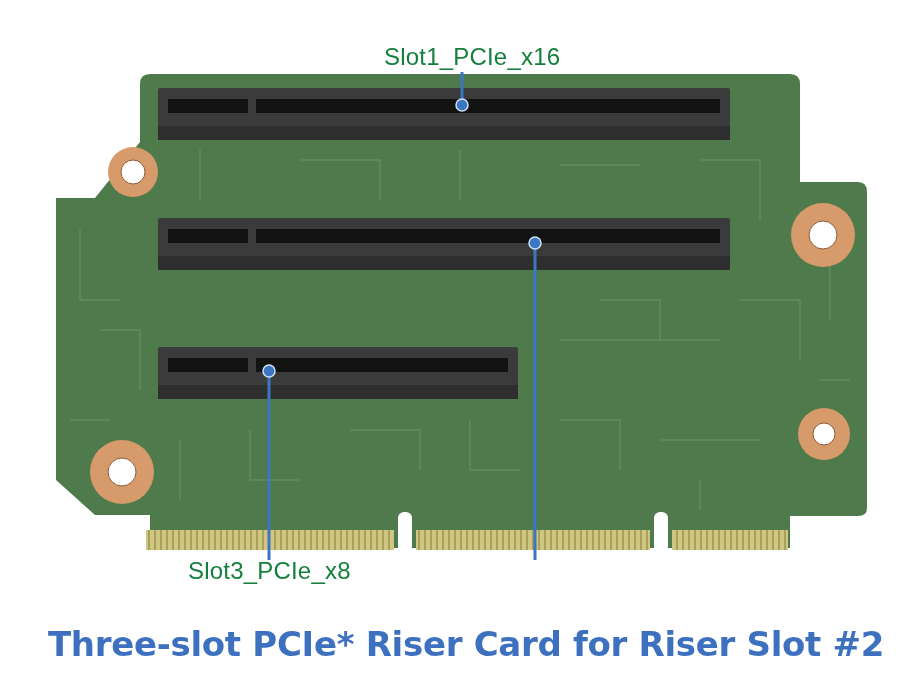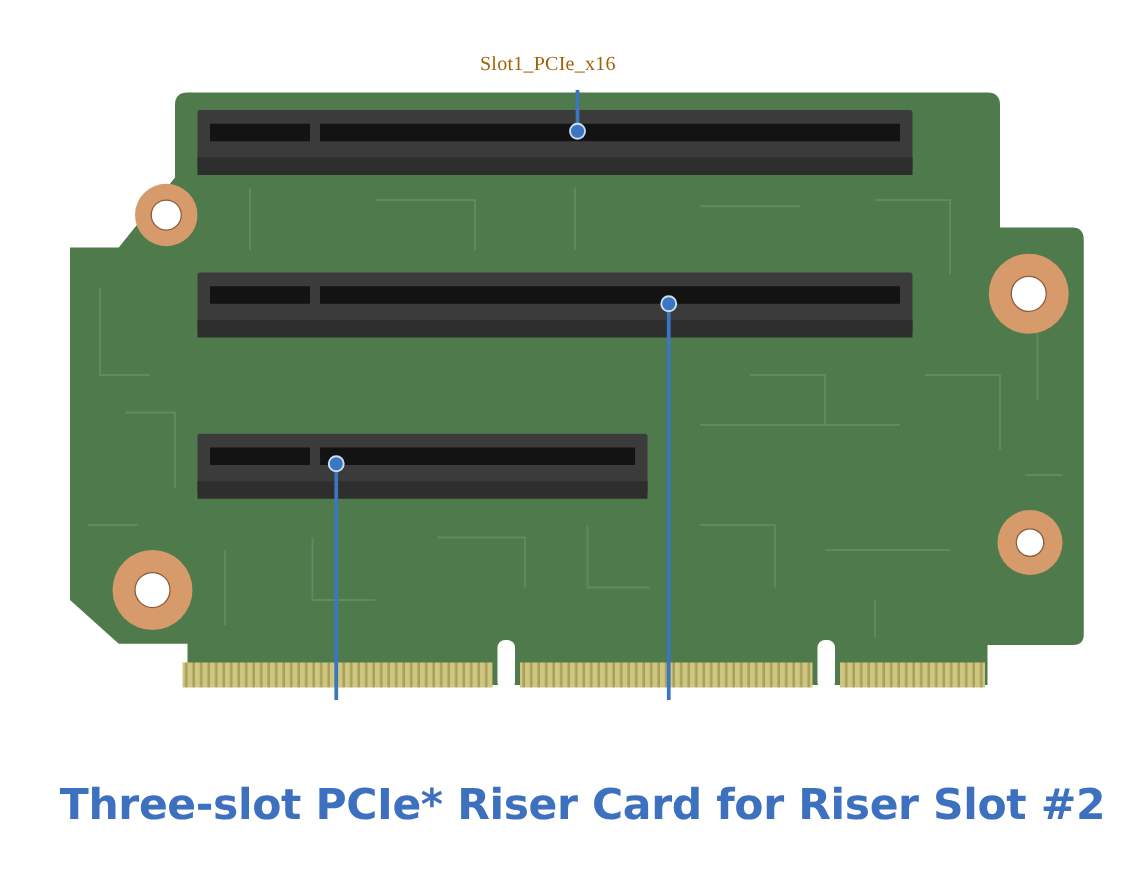--- a/index.html
+++ b/index.html
@@ -1,19 +1,19 @@
 <!DOCTYPE html>
 <html><head>
   <meta charset="utf-8">
   <style>
     html, body { margin: 0; padding: 0; background: #ffffff; }
     body { width: 900px; height: 696px; position: relative; overflow: hidden; font-family: "DejaVu Sans", sans-serif; }
     .stage { position: absolute; left: 0; top: 0; width: 900px; height: 696px; }
     svg.board { position: absolute; left: 0; top: 0; }
-    .label { position: absolute; font-family: Liberation Serif, serif; font-size: 16px; color: #a16207; white-space: nowrap; letter-spacing: 0.2px; }
+    .label { position: absolute; font-family: Liberation Sans, sans-serif; font-size: 24px; color: #15803d; white-space: nowrap; letter-spacing: 0.2px; }
     .caption { position: absolute; left: 16px; top: 624px; width: 900px; text-align: center; font-family: "DejaVu Sans", sans-serif; font-weight: bold; font-size: 34px; color: #3d70bf; letter-spacing: -0.3px; }
   </style>
 </head>
 <body>
 
 <div class="stage">
   <svg class="board" width="900" height="620" viewBox="0 0 900 620">
     <defs>
       <pattern id="fingers" width="6" height="20" patternUnits="userSpaceOnUse">
         <rect width="6" height="20" fill="#cfc682"></rect>
@@ -99,15 +99,16 @@
       <line x1="462" y1="72" x2="462" y2="104"></line>
       <circle cx="462" cy="105" r="6" stroke="#cfe0f5" stroke-width="1.5"></circle>
       <line x1="535" y1="243" x2="535" y2="560"></line>
       <circle cx="535" cy="243" r="6" stroke="#cfe0f5" stroke-width="1.5"></circle>
       <line x1="269" y1="371" x2="269" y2="560"></line>
       <circle cx="269" cy="371" r="6" stroke="#cfe0f5" stroke-width="1.5"></circle>
     </g>
   </svg>
 
   <div class="label" style="left:384px; top:43px;">Slot1_PCIe_x16</div>
+  <div class="label" style="left:188px; top:557px;">Slot3_PCIe_x8</div>
 
   <div class="caption">Three-slot PCIe* Riser Card for Riser Slot #2</div>
 </div>
 
 </body></html>

